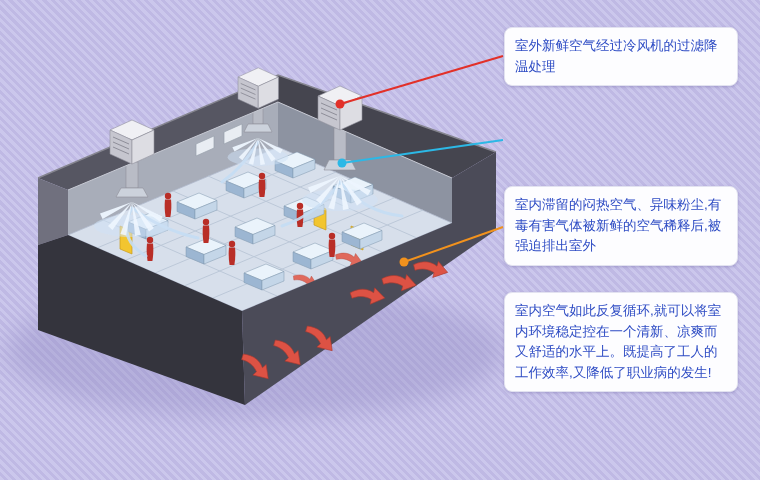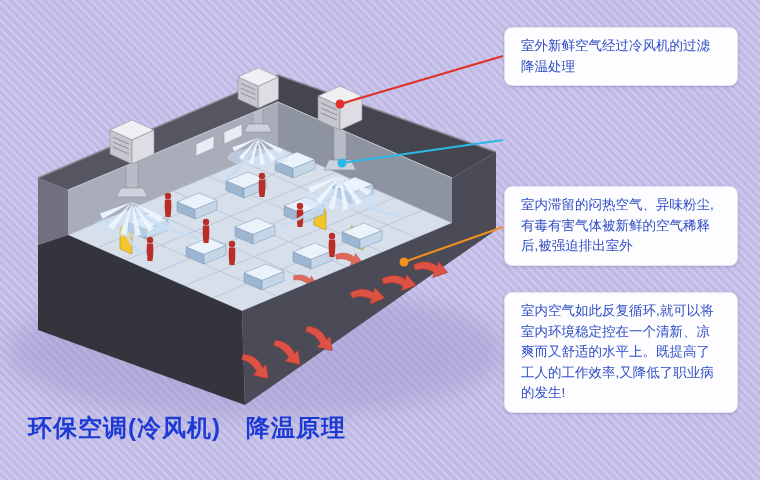--- a/index.html
+++ b/index.html
@@ -5,21 +5,21 @@
   html,body{margin:0;padding:0;background:#9a94c8;}
   .stage{
     position:relative;width:760px;height:480px;overflow:hidden;
     background:repeating-linear-gradient(45deg,#cbc7ec 0px,#cbc7ec 3px,#bfb9e4 3px,#bfb9e4 6px);
     font-family:"Liberation Sans",sans-serif;
   }
   svg.scene{position:absolute;left:0;top:0;}
   .callout{
     position:absolute;left:504px;width:234px;box-sizing:border-box;
     background:#fdfdff;border:1px solid #e2e2f0;border-radius:8px;
-    padding:8px 16px;color:#2e4cc4;font-size:13.5px;line-height:1.52;
+    padding:8px 10px;color:#2e4cc4;font-size:13.5px;line-height:1.52;
     box-shadow:0 1px 3px rgba(80,70,140,.28);
   }
   .c1{top:27px;min-height:56px;}
   .c2{top:112px;min-height:56px;}
   .c3{top:186px;}
   .c4{top:292px;}
   .title{
     position:absolute;left:28px;top:412px;
     font-size:24px;font-weight:bold;color:#1d3ad4;letter-spacing:1px;
   }
@@ -196,14 +196,13 @@
   <div class="callout c1">
     <span>室外新鲜空气经过冷风机的过滤降温处理</span>
   </div>
   <div class="callout c4">
     <span>室内空气如此反复循环,就可以将室内环境稳定控在一个清新、凉爽而又舒适的水平上。既提高了工人的工作效率,又降低了职业病的发生!</span>
   </div>
   <div class="callout c3">
     <span>室内滞留的闷热空气、异味粉尘,有毒有害气体被新鲜的空气稀释后,被强迫排出室外</span>
   </div>
 
-  <div class="title">环保空调(冷风机)　降温原理</div>
 </div>
 
 </body></html>

